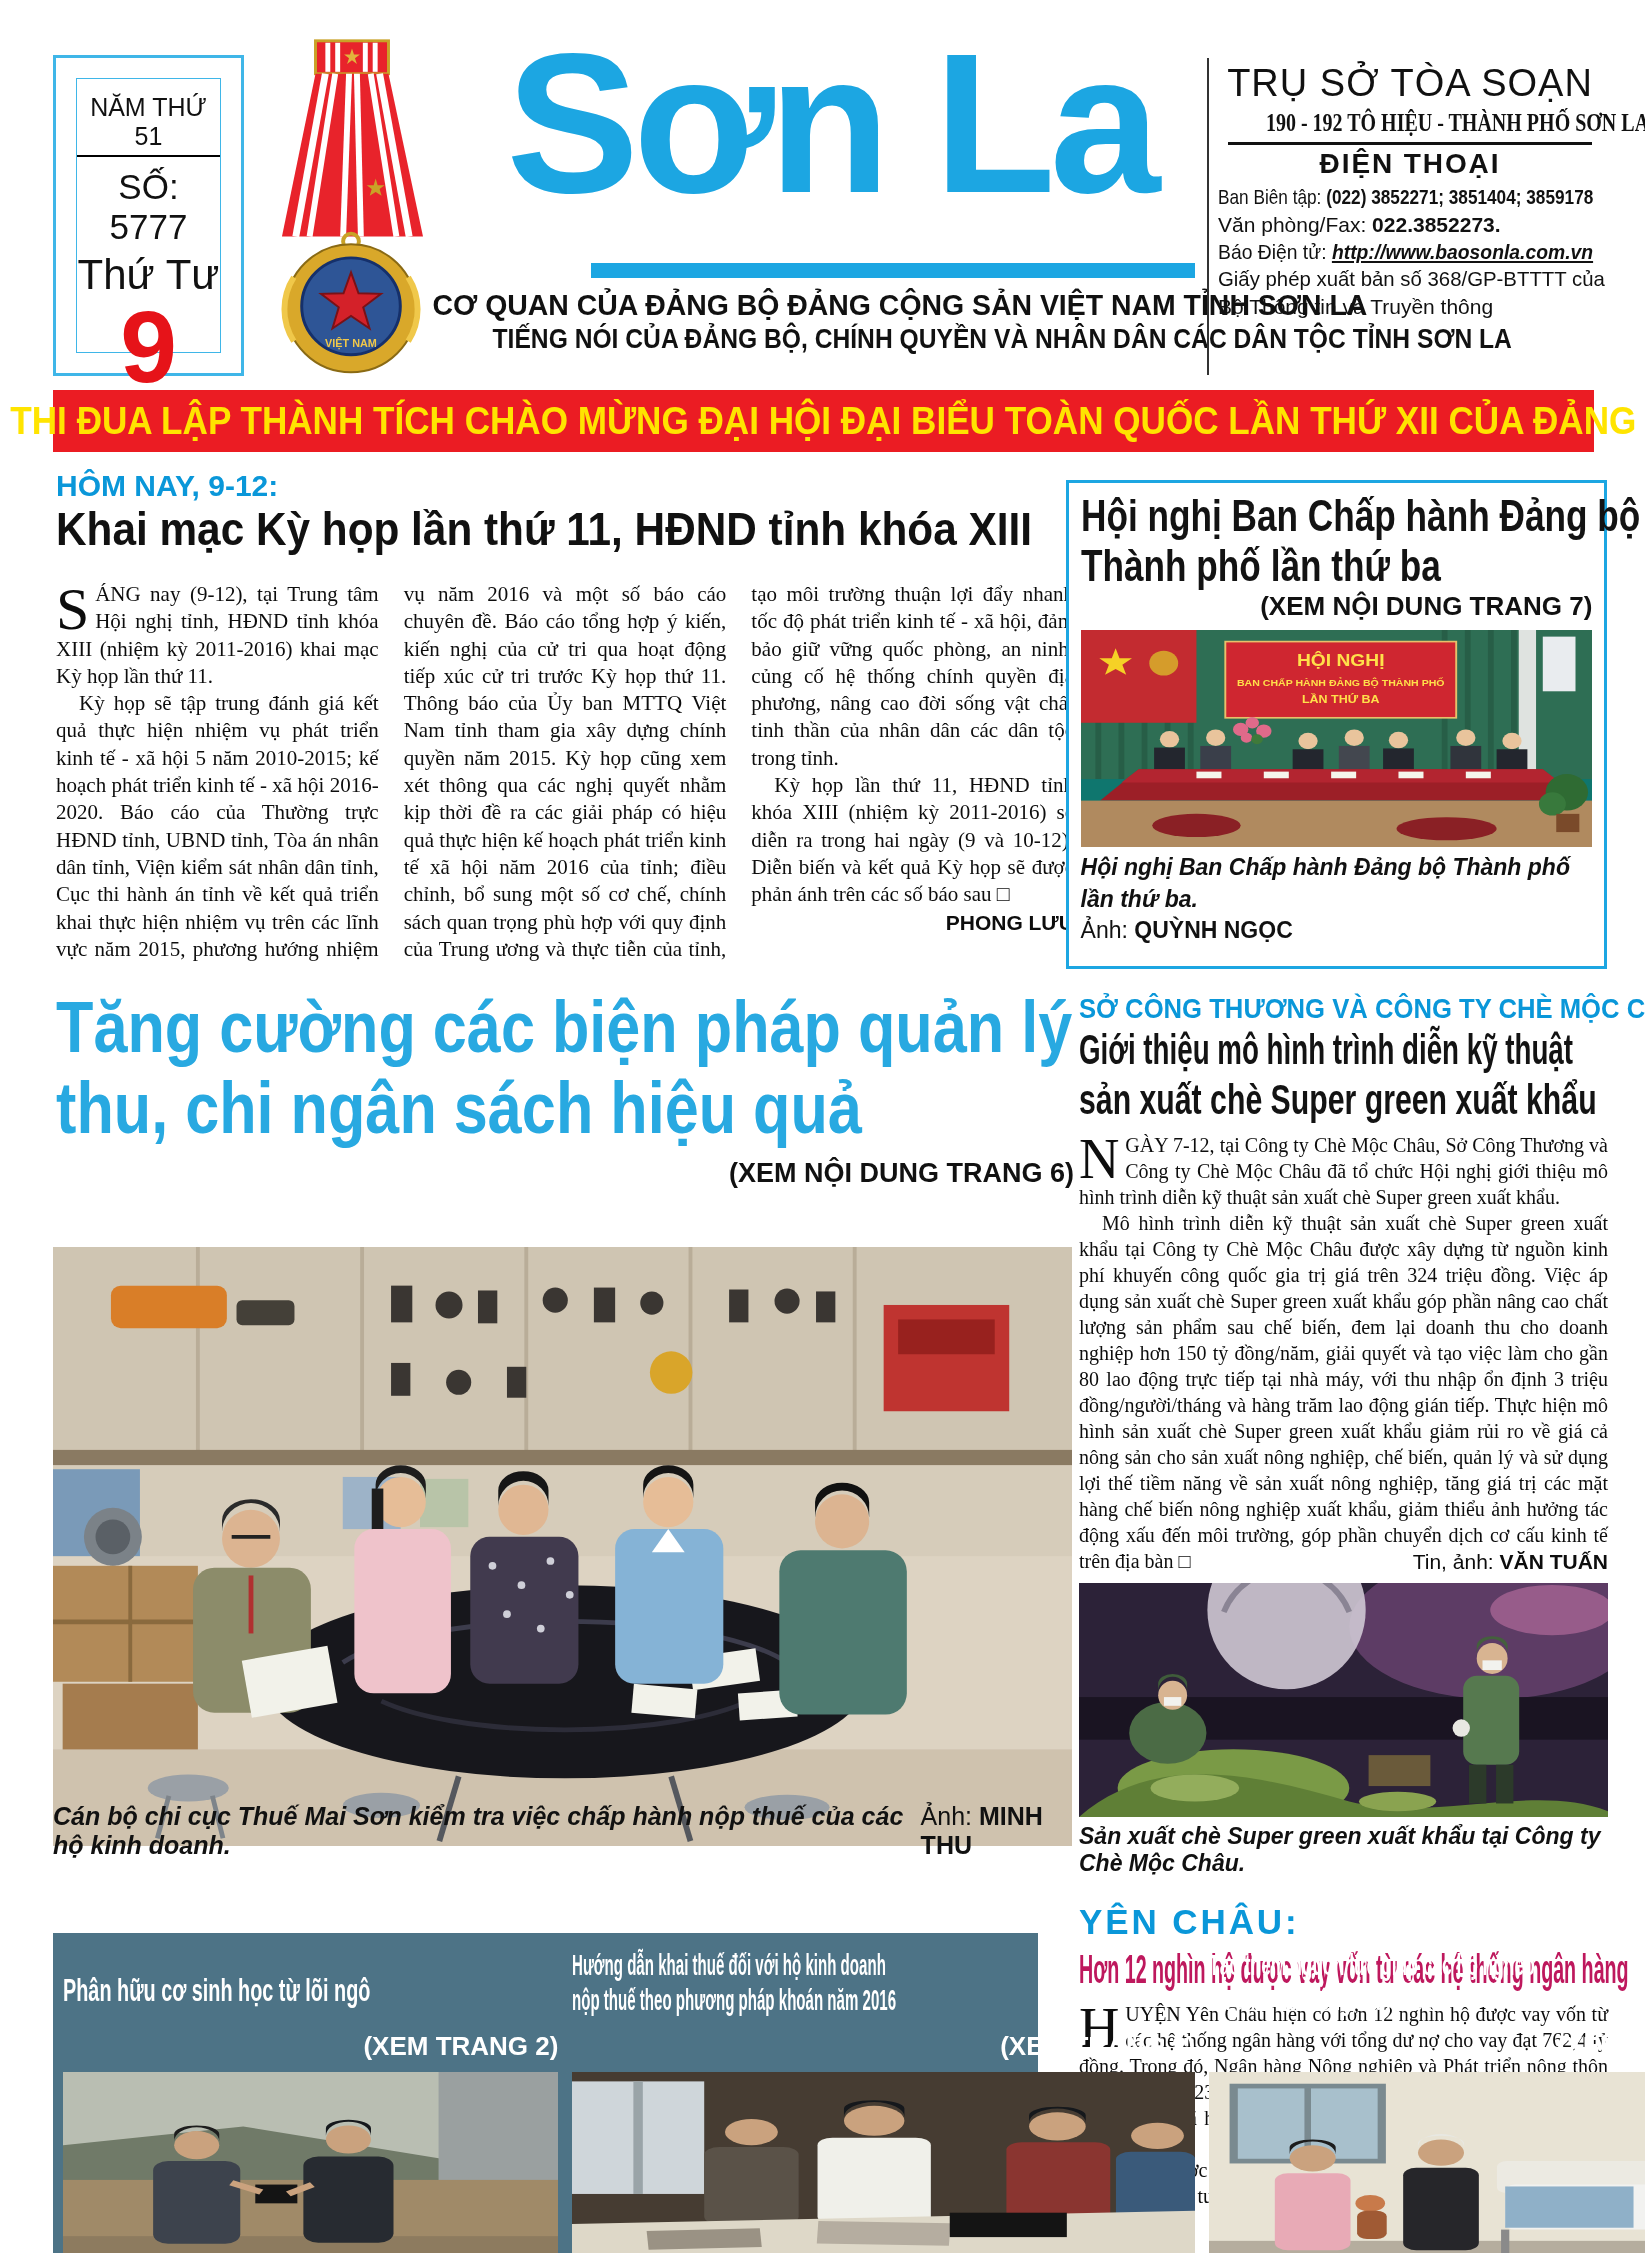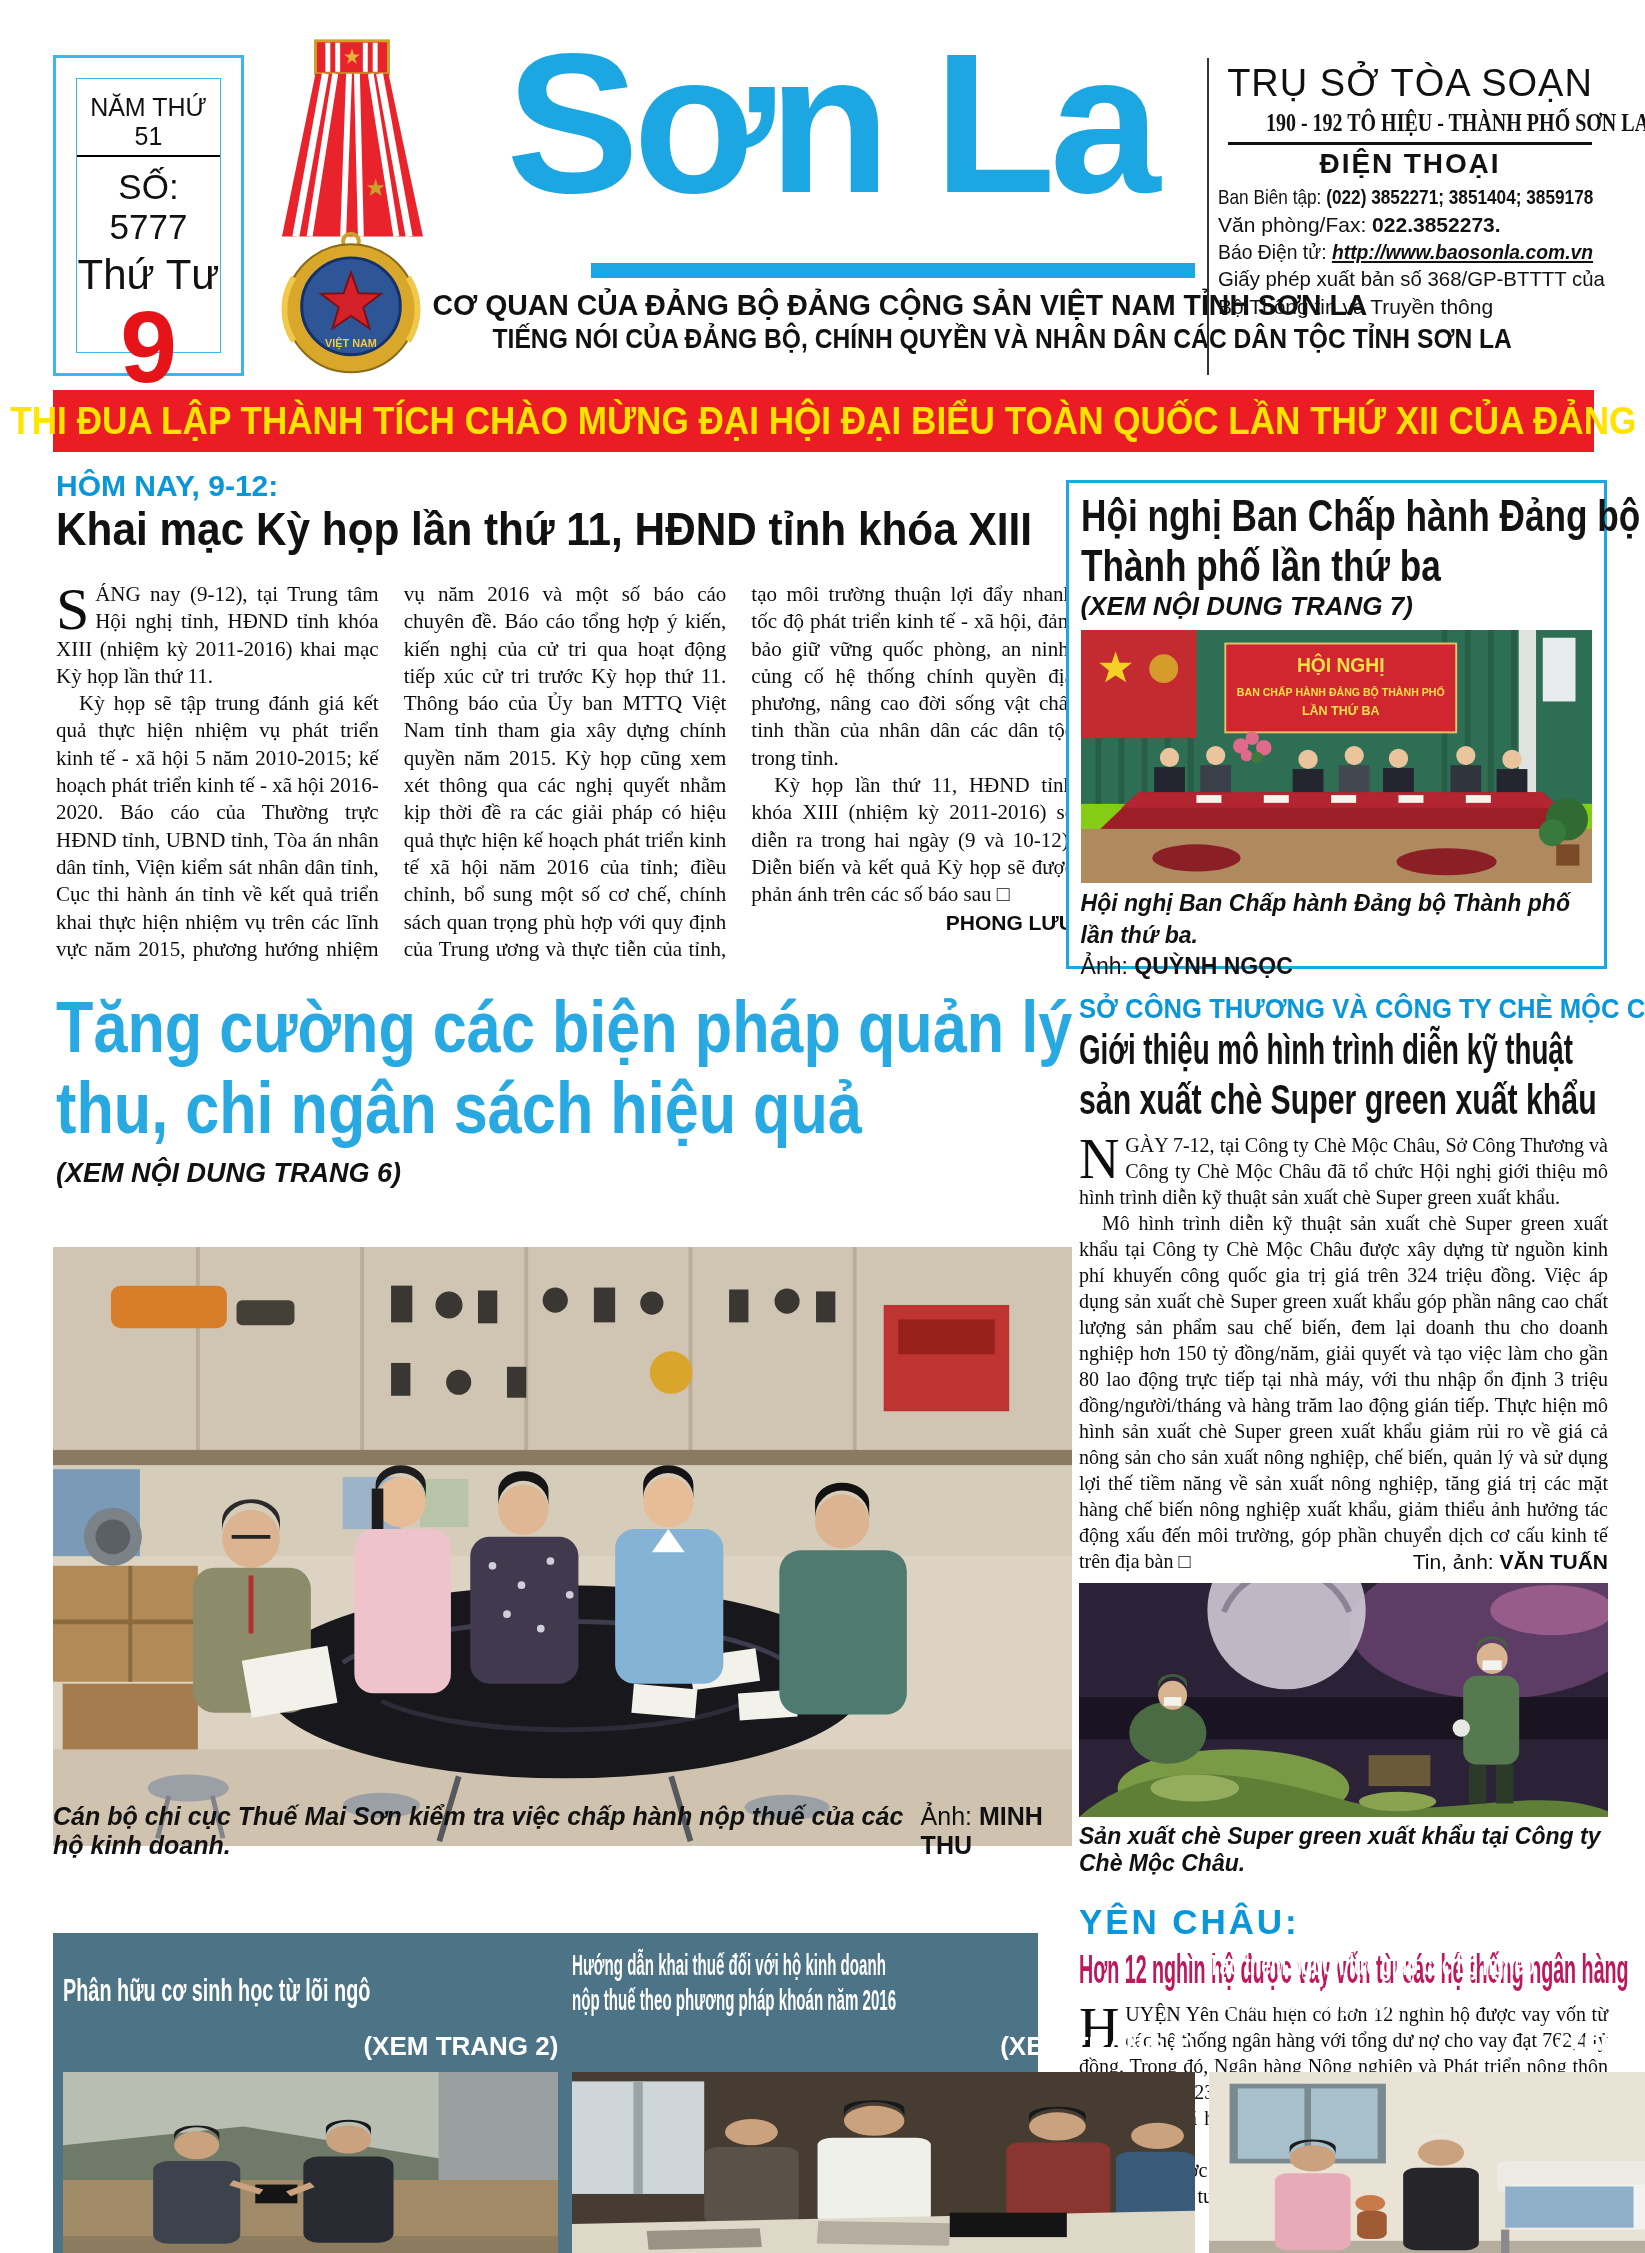--- a/index.html
+++ b/index.html
@@ -47,22 +47,22 @@
   .serifbody{font-family:"Liberation Serif",serif;font-size:21px;line-height:1.3;text-align:justify;color:#0d0d0d}
   .ind{text-indent:23px}
   .dc{float:left;font-size:60px;line-height:48px;padding:3.9px 5.8px 0 0;font-family:"Liberation Serif",serif;text-indent:0}
   .by{font-family:"Liberation Sans",sans-serif;font-size:21px;font-weight:bold;text-indent:0}
   .fr{float:right}
 
   
   .citybox{left:1066px;top:480px;width:541px;height:489px;border:3.9px solid #1ca6e2;
            box-sizing:border-box;padding:7.7px 11.6px 0;background:#fff}
   .city-headline{font-size:44px;font-weight:bold;line-height:1.14;color:#131313}
-  .seemore{font-weight:bold;font-style:italic;font-size:26px;text-align:left}
-  .city-photo{width:100%;height:253px;margin-top:7.7px;background:#84cc16}
+  .seemore{font-weight:bold;font-size:26px;text-align:right}
+  .city-photo{width:100%;height:217px;margin-top:7.7px;background:#0f766e}
   .city-caption{font-size:23px;text-align:left;line-height:1.35;margin-top:5.8px}
   .capline{font-weight:bold;font-style:italic}
   .credit b{font-weight:bold}
 
   
   .budget{left:56px;top:987px;width:1018px}
   .budget-line{font-size:72px;font-weight:bold;color:#28a9e1;line-height:1.12}
   .budget-see{margin-top:9.7px;font-size:27px}
 
   

